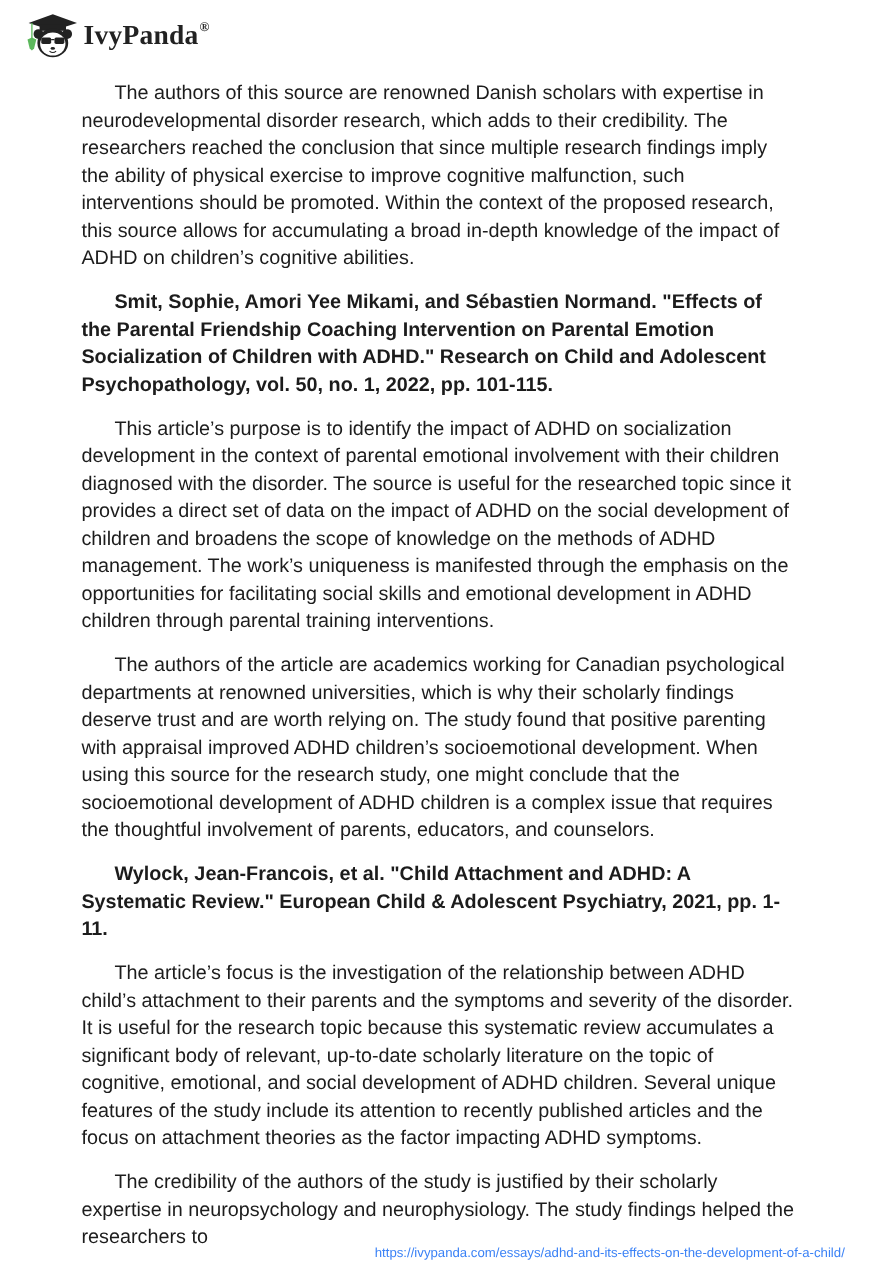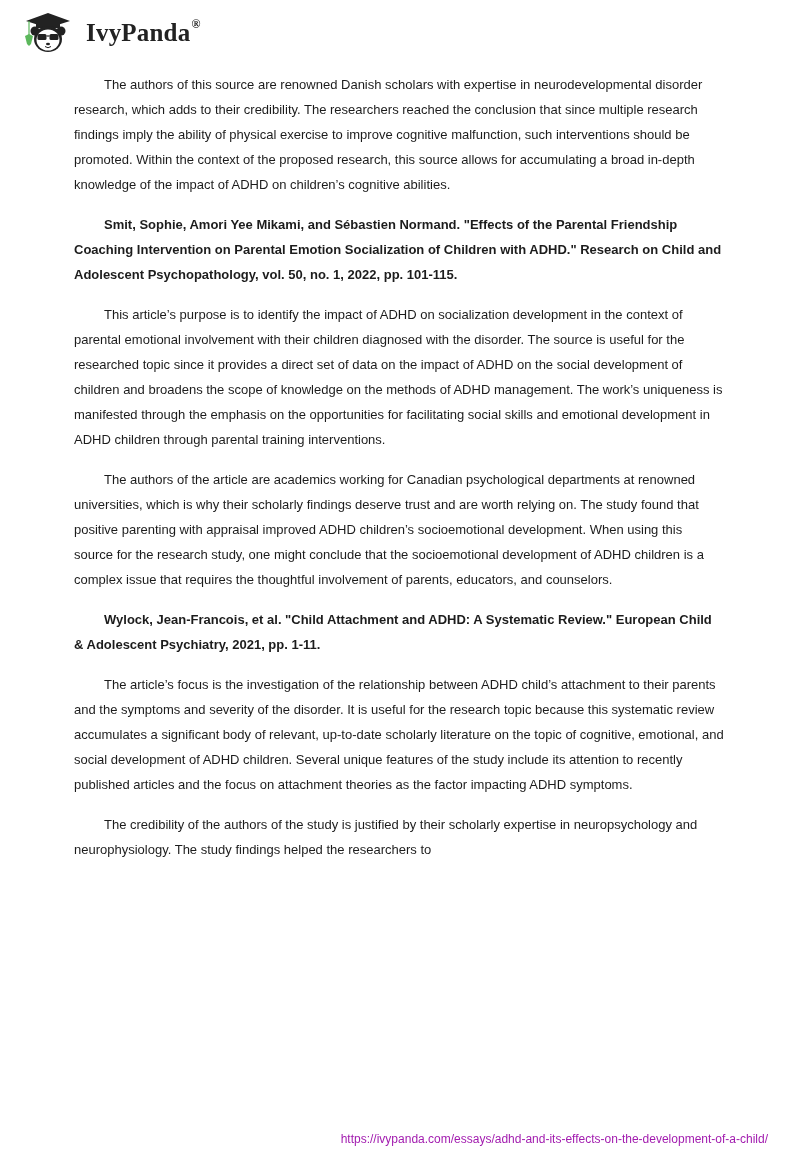--- a/index.html
+++ b/index.html
@@ -33,21 +33,21 @@
     .logo-icon {
       width: 56px;
       height: 46px;
       display: block;
     }
     .logo-text {
       font-family: "Liberation Serif", serif;
       font-weight: bold;
       font-size: 25px;
       color: #222222;
-      margin-left: 12px;
+      margin-left: 2px;
       letter-spacing: 0.2px;
       position: relative;
       top: 2px;
     }
     .logo-reg {
       font-size: 12px;
       vertical-align: top;
       position: relative;
       top: -2px;
       margin-left: 1px;
@@ -59,38 +59,38 @@
       font-size: 13px;
       color: #8a8a8a;
     }
     .content {
       position: absolute;
       left: 74px;
       top: 72px;
       width: 650px;
     }
     .para {
-      font-size: 13px;
+      font-size: 18px;
       line-height: 25px;
       margin: 0 0 15px 0;
       text-indent: 30px;
       color: #1c1c1c;
     }
     .para.cite {
       font-weight: bold;
       color: #1c1c1c;
     }
     .para.cite .journal {
     }
     .footer-url {
       position: absolute;
       right: 32px;
       top: 1132px;
       font-size: 12px;
-      color: #a21caf;
+      color: #3b82f6;
       padding-left: 16px;
     }
   </style>
 </head>
 <body>
 
 <div class="header">
   <a class="logo">
     <svg class="logo-icon" viewBox="0 0 56 46">
 

